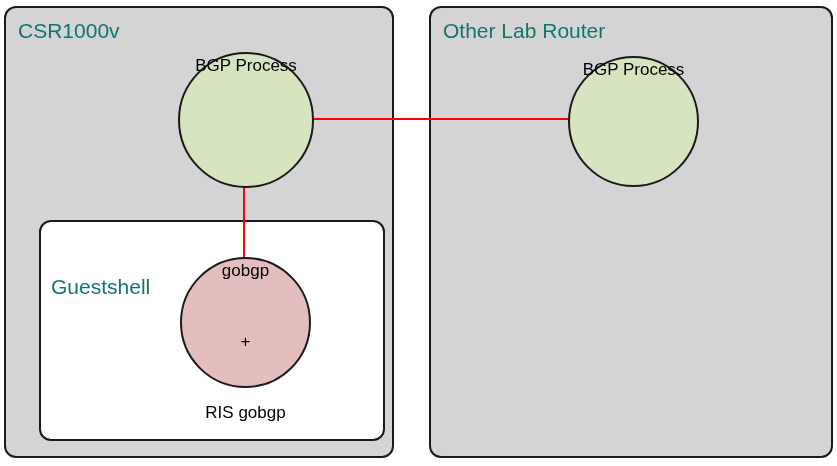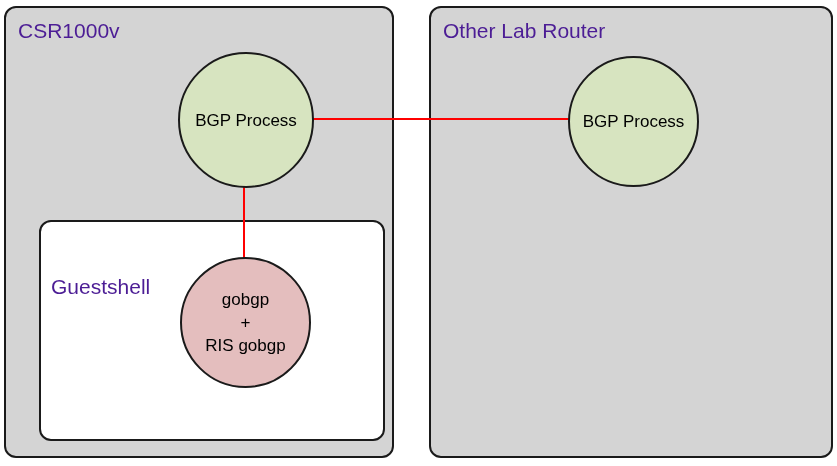--- a/index.html
+++ b/index.html
@@ -45,21 +45,21 @@
     height: 452px;
     text-align: right;
   }
 
   .panel-title {
     position: absolute;
     left: 12px;
     top: 10px;
     font-size: 21px;
     line-height: 26px;
-    color: #4c1d95;
+    color: #0f766e;
     white-space: nowrap;
   }
 
   
   #box-guestshell {
     position: absolute;
     left: 33px;
     top: 212px;
     width: 346px;
     height: 221px;
@@ -94,28 +94,27 @@
 
   
   .node {
     position: absolute;
     border: 2px solid #1a1a1a;
     border-radius: 50%;
     box-sizing: border-box;
     display: flex;
     flex-direction: column;
     align-items: center;
-    justify-content: center;
     text-align: center;
     font-size: 17px;
     line-height: 23px;
     color: #000000;
   }
   .node-green { background: #D7E4C0; }
-  .node-pink  { background: #E4BEBE; }
+  .node-pink  { background: #E4BEBE; gap: 48px; }
 
   #node-bgp-csr {
     left: 178px;
     top: 52px;
     width: 136px;
     height: 136px;
   }
   #node-bgp-other {
     left: 568px;
     top: 56px;

